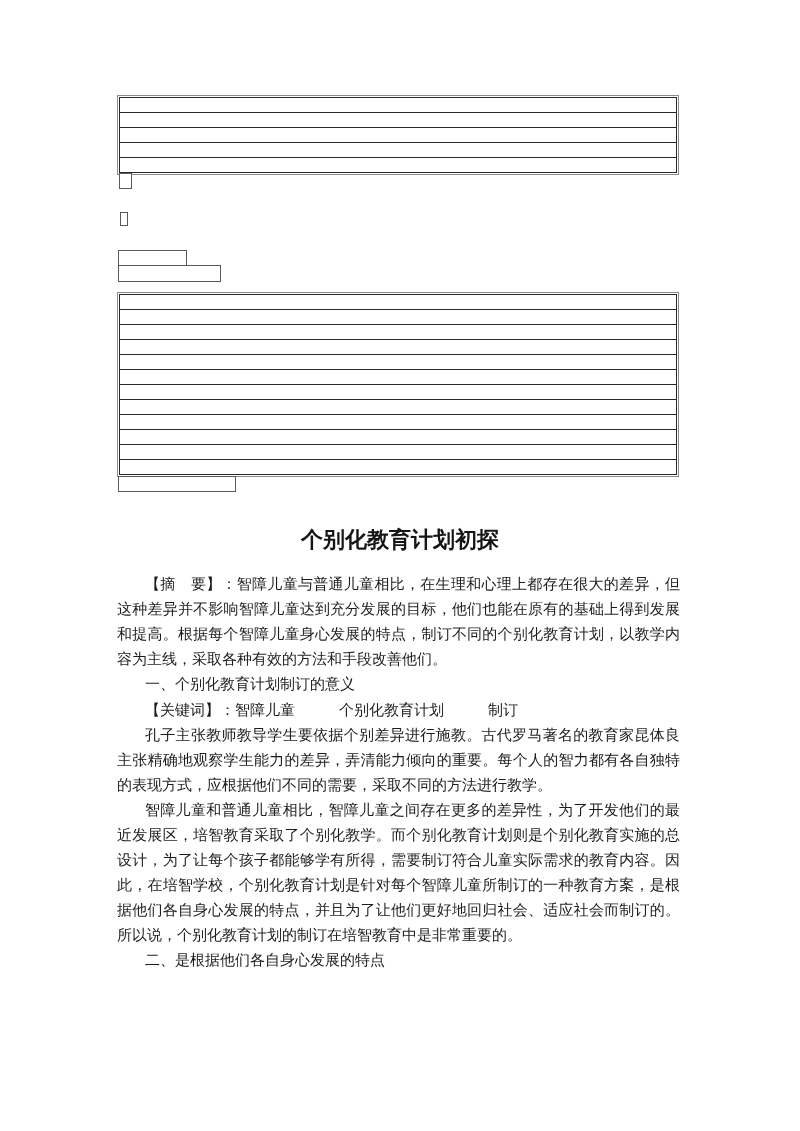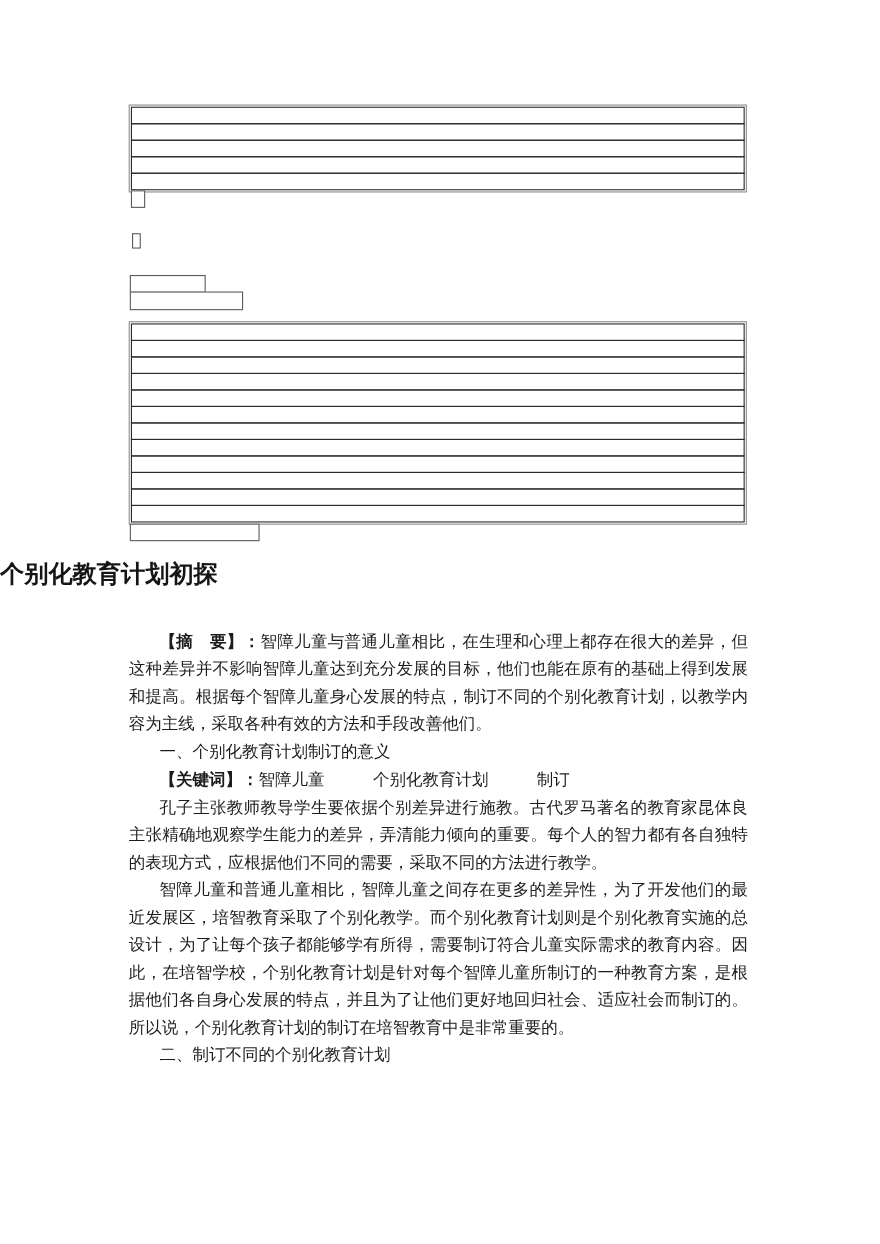--- a/index.html
+++ b/index.html
@@ -39,22 +39,22 @@
   .rb-1{left:119px;top:173px;width:13px;height:16px;}
   .rb-2{left:120px;top:212px;width:8px;height:14px;}
   .rb-3{left:118px;top:250px;width:69px;height:16px;}
   .rb-4{left:118px;top:265px;width:103px;height:17px;}
   .rb-5{left:118px;top:476px;width:118px;height:16px;}
   
   .doc-title{
     position:absolute;
     left:0;
     right:0;
-    top:506px;
-    text-align:left;
+    top:524px;
+    text-align:center;
     font-family:"Liberation Sans","DejaVu Sans",sans-serif;
     font-weight:bold;
     font-size:22px;
     line-height:32px;
     color:#151515;
   }
   
   .body-text{
     position:absolute;
     left:117px;
@@ -65,21 +65,21 @@
     text-align:justify;
     text-justify:inter-character;
     word-break:break-all;
   }
   .body-text p{
     margin:0;
     text-indent:28px;
   }
   .inline-label{
     font-family:"Liberation Sans","DejaVu Sans",sans-serif;
-    font-weight:bold;
+    font-weight:normal;
   }
   .kw-term{margin-right:44px;}
   .kw-term:last-child{margin-right:0;}
 </style>
 </head>
 <body>
 
 <div class="page">
 
   <div class="redact-table redact-table-1">
@@ -123,17 +123,17 @@
     <p>一、个别化教育计划制订的意义</p>
 
     <p>
       <span class="inline-label">【关键词】：</span><span class="kw-term">智障儿童</span><span class="kw-term">个别化教育计划</span><span class="kw-term">制订</span>
     </p>
 
     <p>孔子主张教师教导学生要依据个别差异进行施教。古代罗马著名的教育家昆体良主张精确地观察学生能力的差异，弄清能力倾向的重要。每个人的智力都有各自独特的表现方式，应根据他们不同的需要，采取不同的方法进行教学。</p>
 
     <p>智障儿童和普通儿童相比，智障儿童之间存在更多的差异性，为了开发他们的最近发展区，培智教育采取了个别化教学。而个别化教育计划则是个别化教育实施的总设计，为了让每个孩子都能够学有所得，需要制订符合儿童实际需求的教育内容。因此，在培智学校，个别化教育计划是针对每个智障儿童所制订的一种教育方案，是根据他们各自身心发展的特点，并且为了让他们更好地回归社会、适应社会而制订的。所以说，个别化教育计划的制订在培智教育中是非常重要的。</p>
 
-    <p>二、制订不同的个别化教育计划</p>
+    <p>二、是根据他们各自身心发展的特点</p>
 
 
   </div>
 </div>
 
 </body></html>

